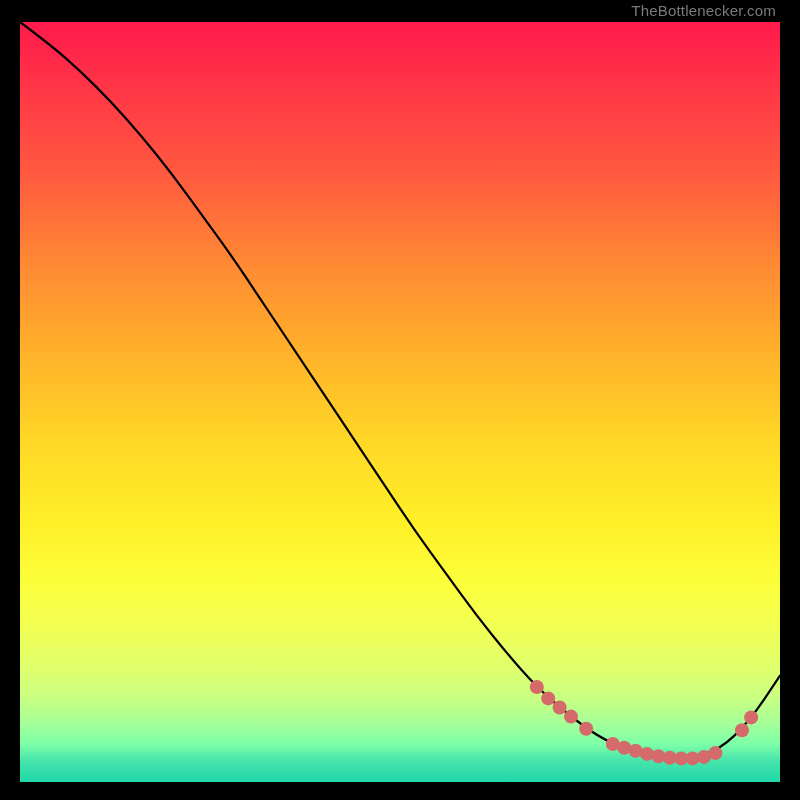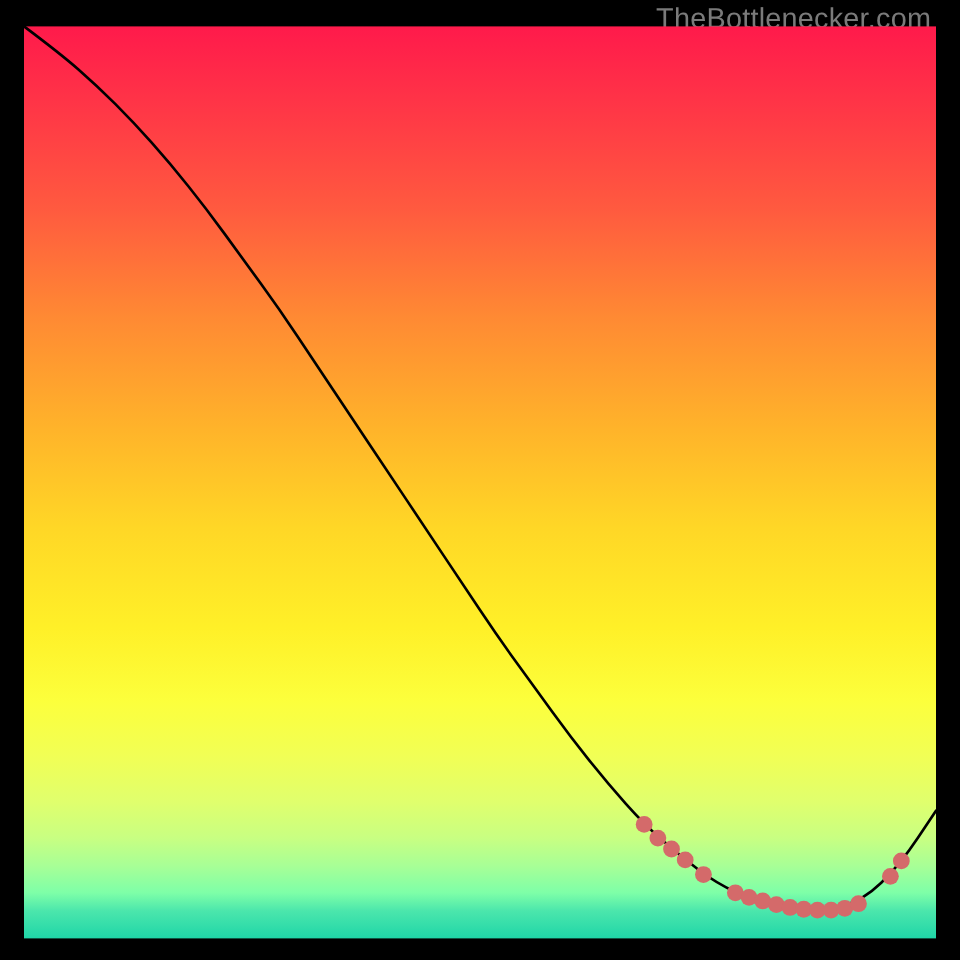--- a/index.html
+++ b/index.html
@@ -40,21 +40,21 @@
       #7effa8 95%,
       #4be6ac 97%,
       #1fd6a8 100%
     );
   }
   .attribution {
     position: absolute;
     top: 2px;
     right: 24px;
     color: #7a7a7a;
-    font-size: 24px;
+    font-size: 15px;
     font-weight: 500;
     letter-spacing: 0.2px;
     user-select: none;
   }
   svg.curve {
     position: absolute;
     left: 0; top: 0;
     width: 760px; height: 760px;
     overflow: visible;
   }

